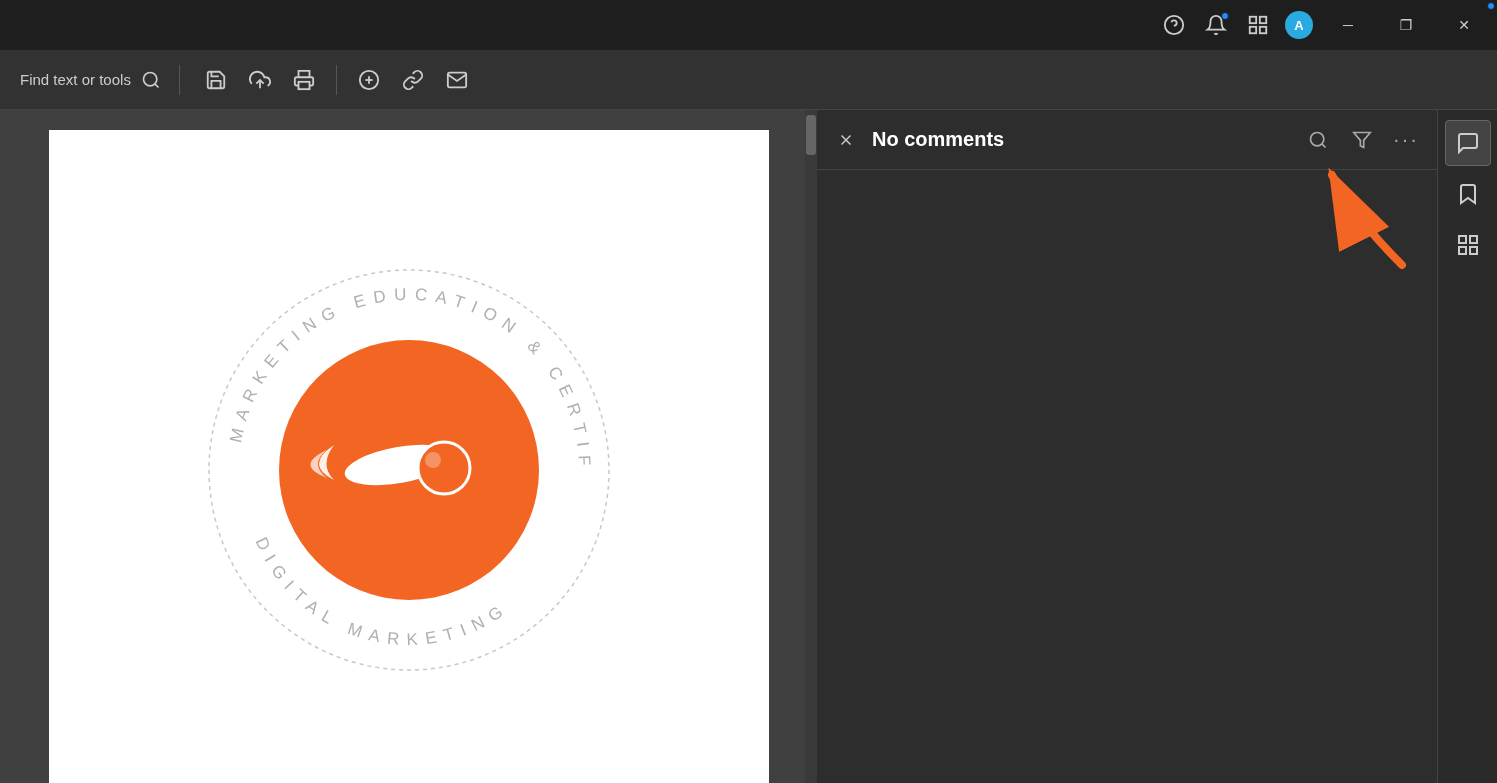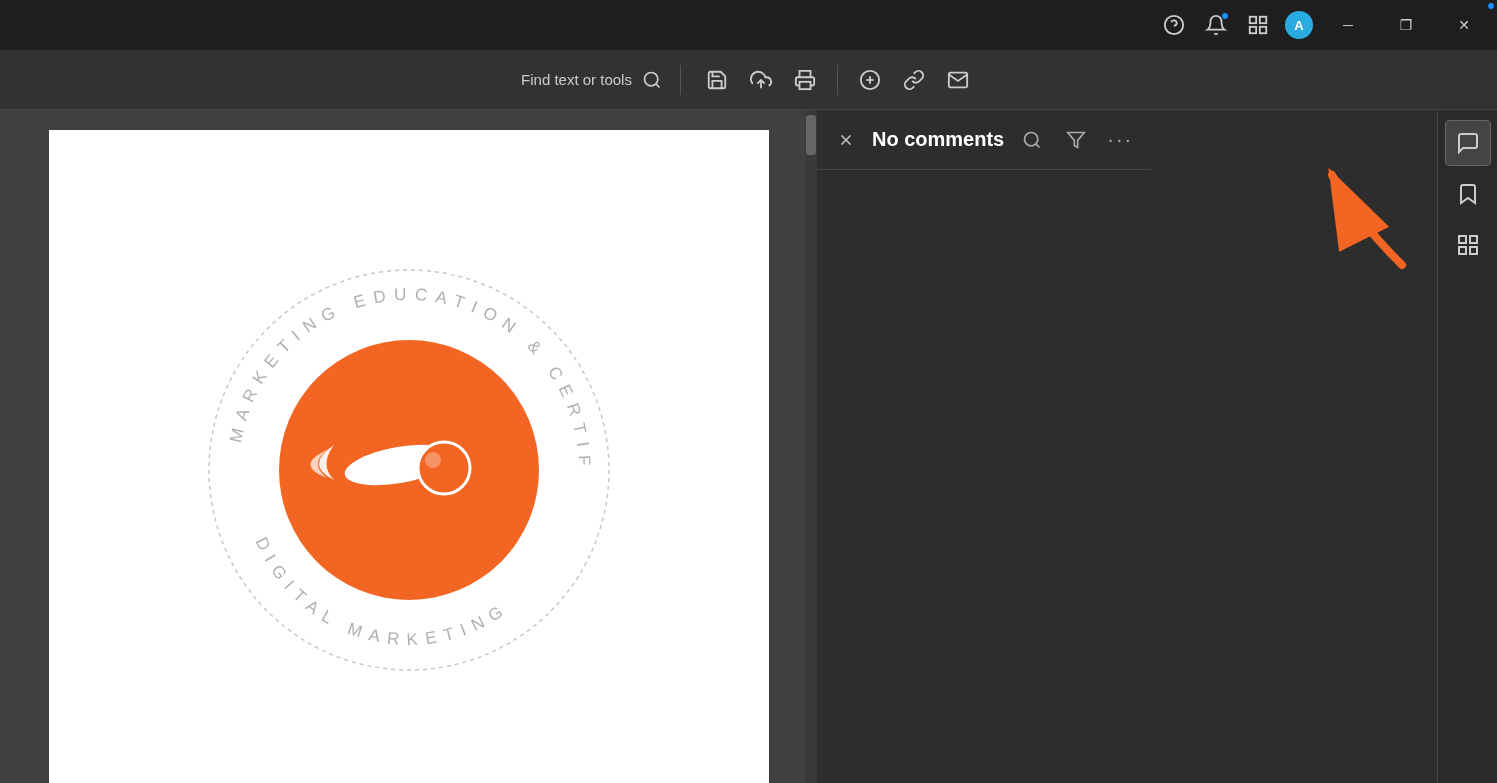--- a/index.html
+++ b/index.html
@@ -77,21 +77,20 @@
       align-items: center;
       padding: 0 20px;
       gap: 8px;
       border-bottom: 1px solid #444;
     }
     .search-area {
       display: flex;
       align-items: center;
       gap: 8px;
       flex: 1;
-      justify-content: center;
     }
     .search-box {
       display: flex;
       align-items: center;
       gap: 10px;
       color: #ccc;
       font-size: 15px;
       cursor: text;
     }
     .search-divider {
@@ -166,21 +165,21 @@
       display: flex;
       align-items: center;
       justify-content: center;
     }
 
     
     .comments-panel {
       width: 620px;
       background: #2d2d2d;
       display: flex;
-      flex-direction: row;
+      flex-direction: column;
     }
     .comments-header {
       height: 60px;
       background: #2d2d2d;
       display: flex;
       align-items: center;
       padding: 0 15px;
       gap: 12px;
       border-bottom: 1px solid #444;
     }

